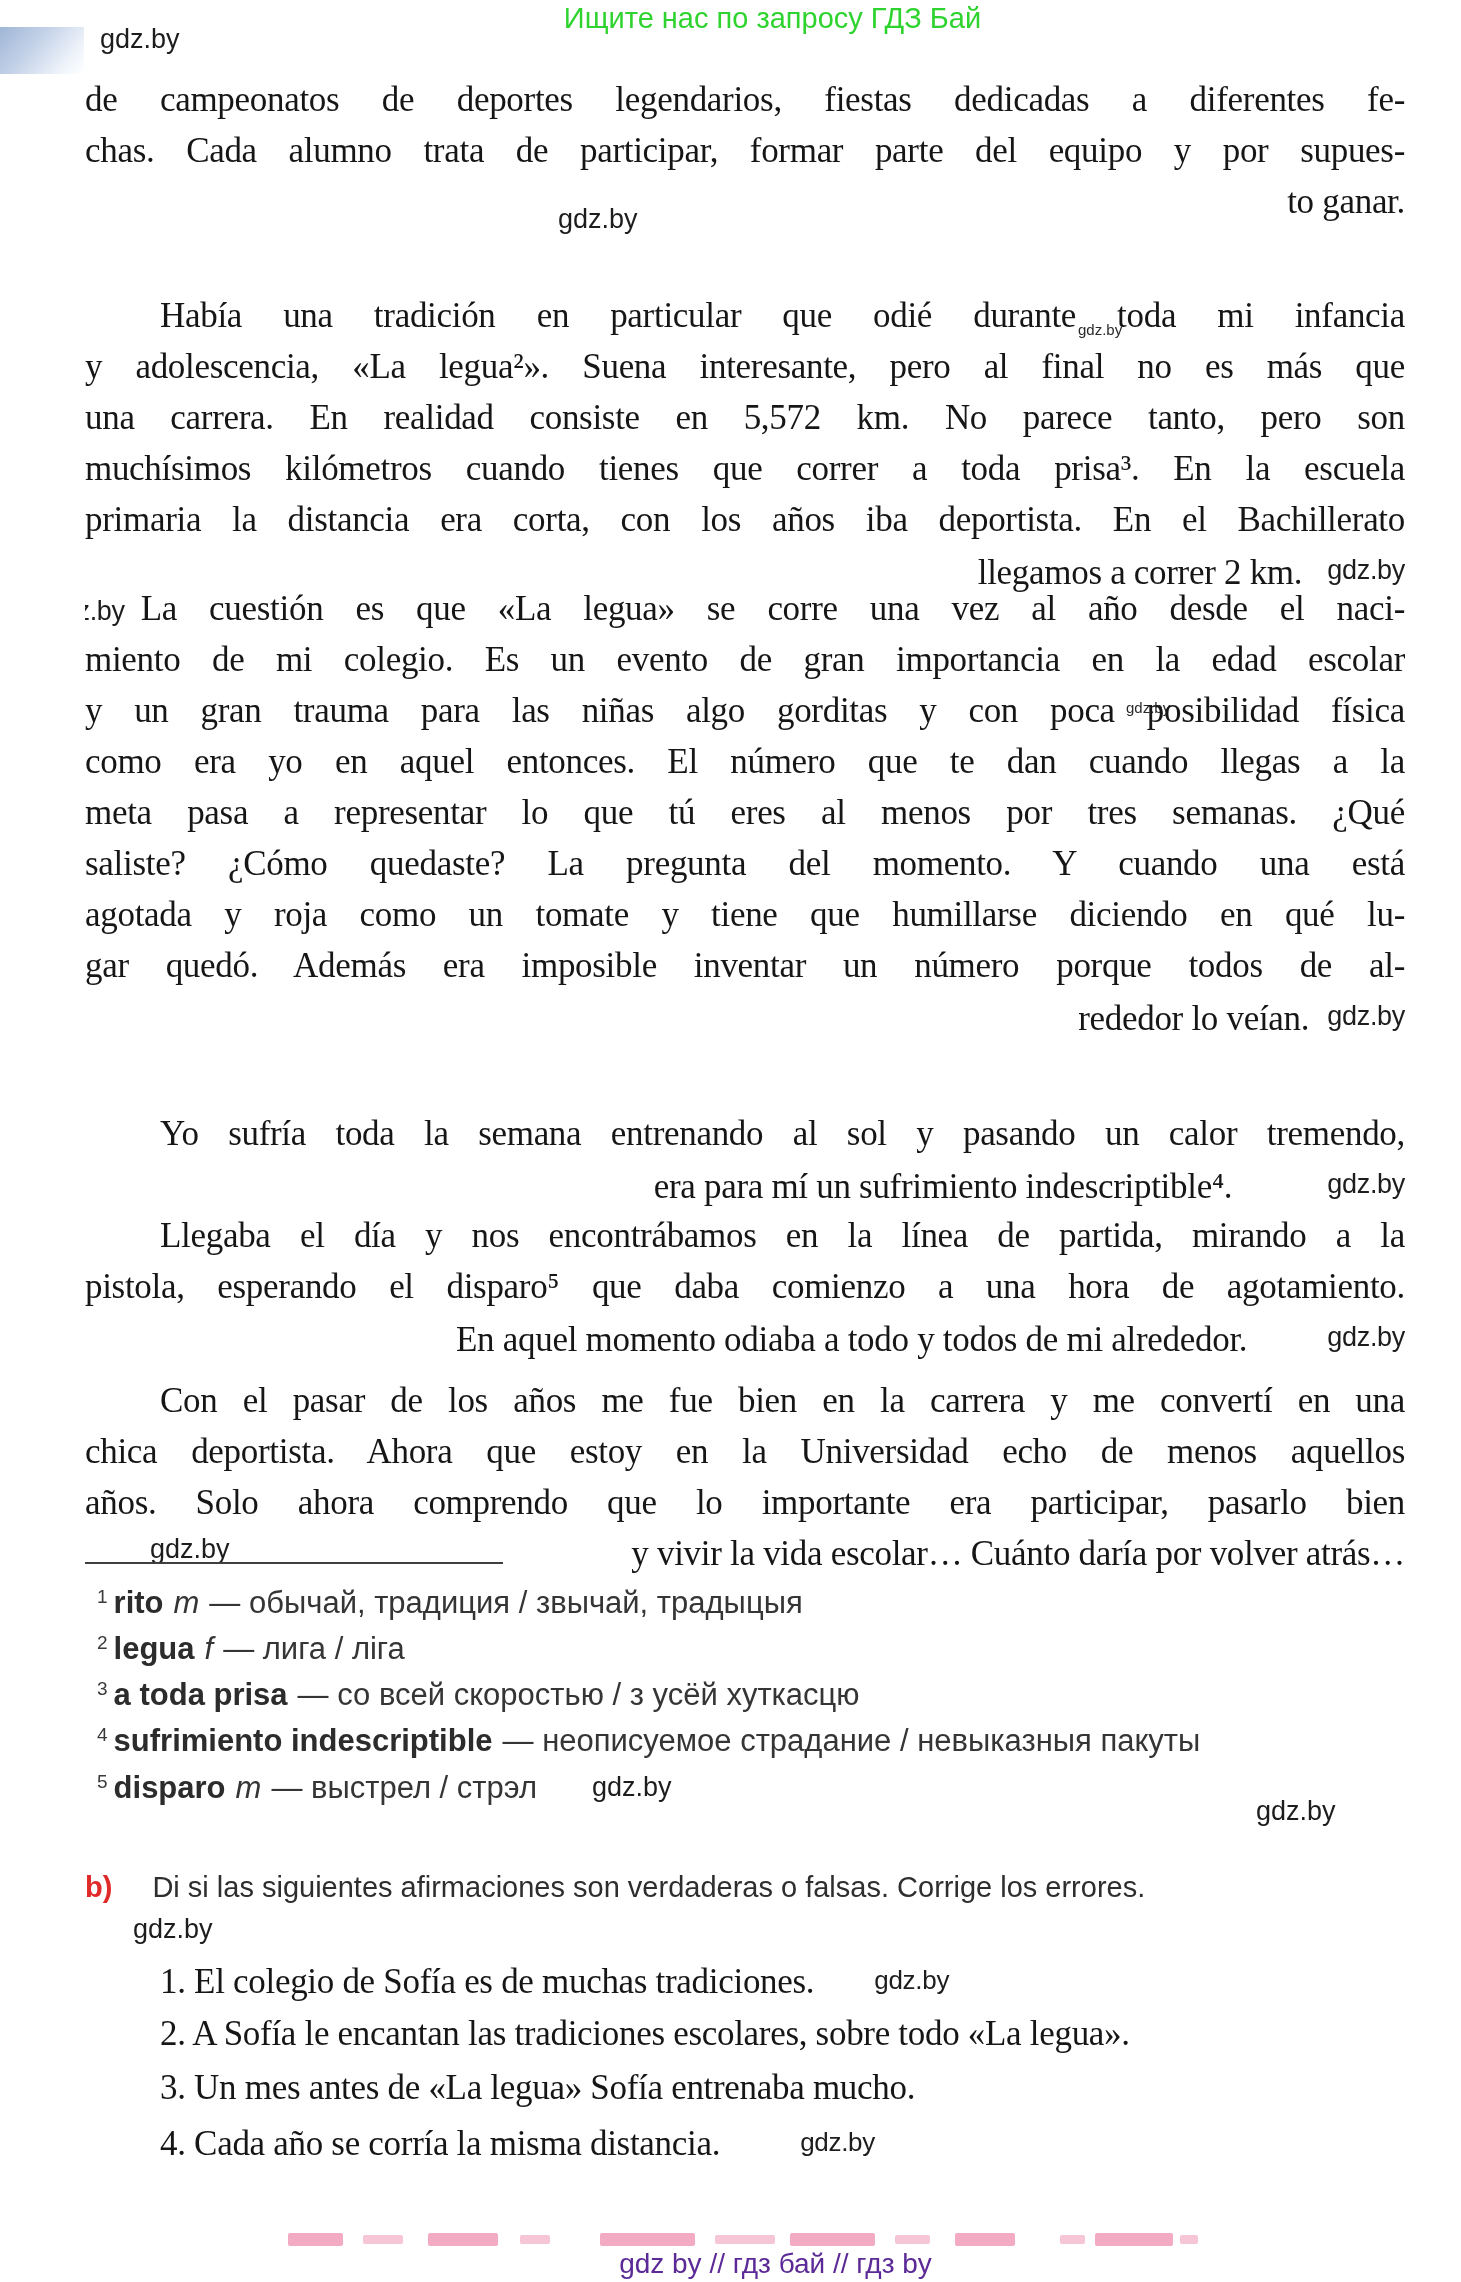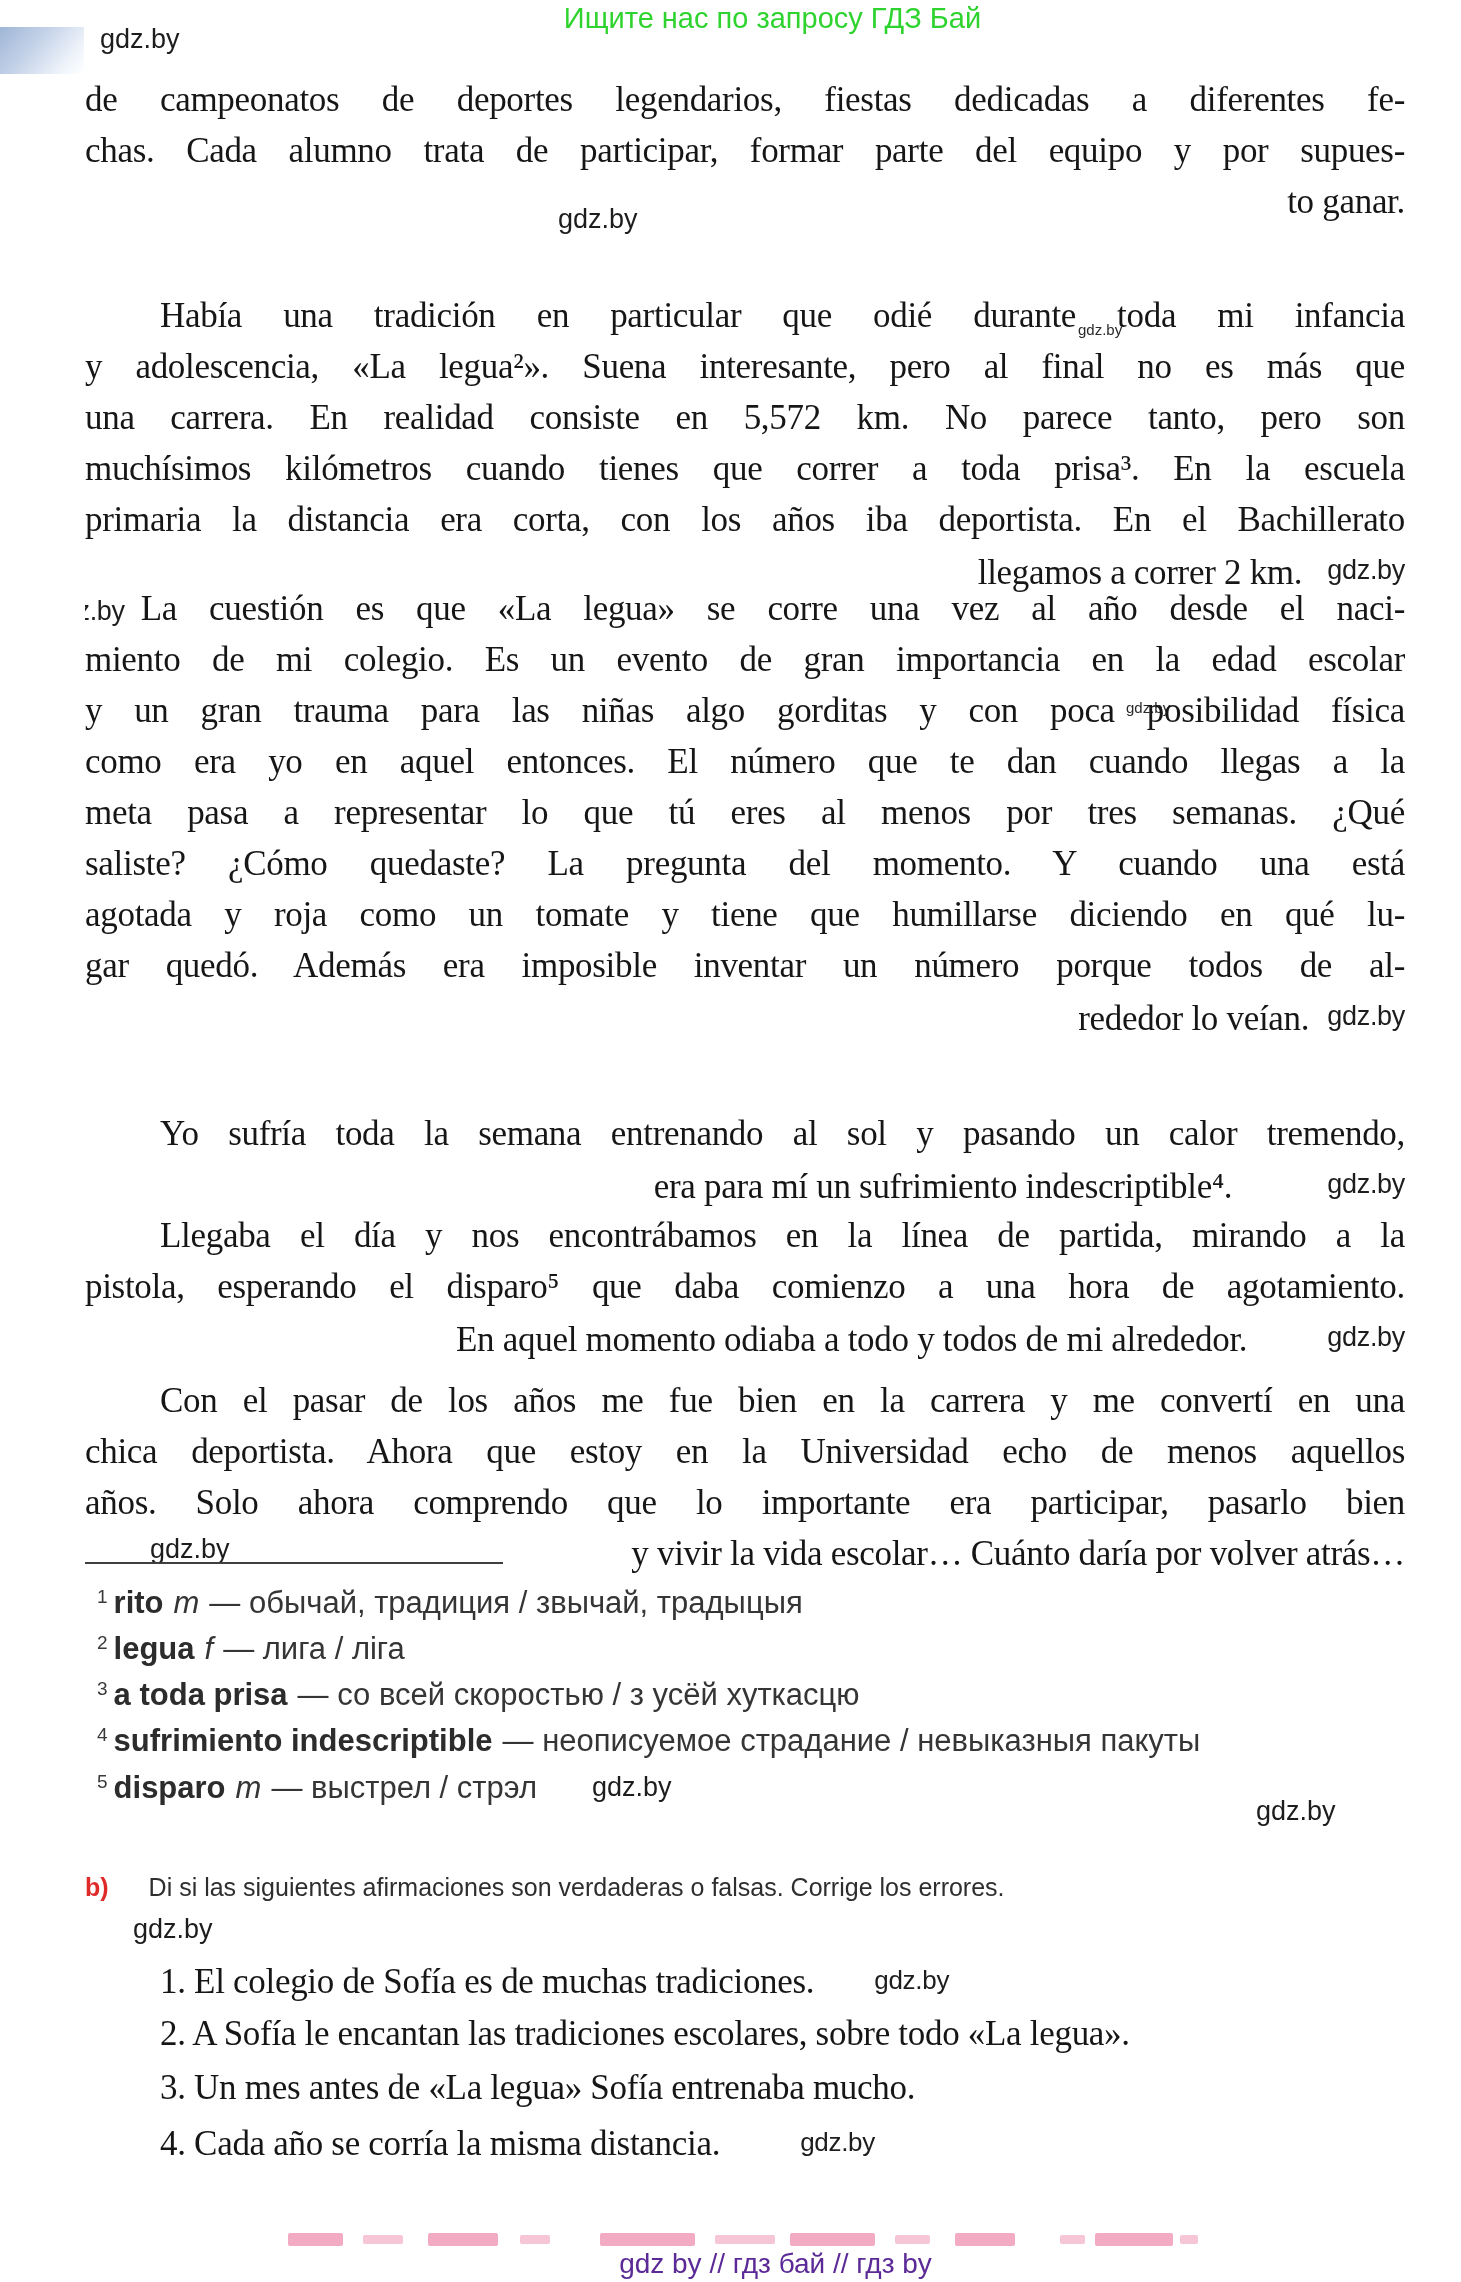--- a/index.html
+++ b/index.html
@@ -48,21 +48,21 @@
   .fn{height:46px;line-height:46px;overflow:hidden;}
   .fn-sup{font-size:19px;position:relative;top:-10px;margin-right:6px;color:#3a3a3a;}
   .fn-term{font-weight:bold;color:#2c2c2c;}
   .fn-gender{font-style:italic;margin-left:10px;}
   .fn-text{margin-left:10px;}
   .fn .iw{font-size:27px;vertical-align:2px;}
 
   
   .sec-b{
     position:absolute;left:85px;top:1868px;width:1345px;
-    font-family:"Liberation Sans", sans-serif;font-size:25px;color:#2e2e2e;
+    font-family:"Liberation Sans", sans-serif;font-size:29px;color:#2e2e2e;
     line-height:38px;
   }
   .b-label{color:#e02a2a;font-weight:bold;margin-right:40px;}
 
   
   .stmts{position:absolute;left:160px;top:1960px;width:1280px;}
   .stmt{
     height:54px;line-height:40px;overflow:hidden;
     font-size:35px;letter-spacing:-0.3px;color:#161616;
   }

